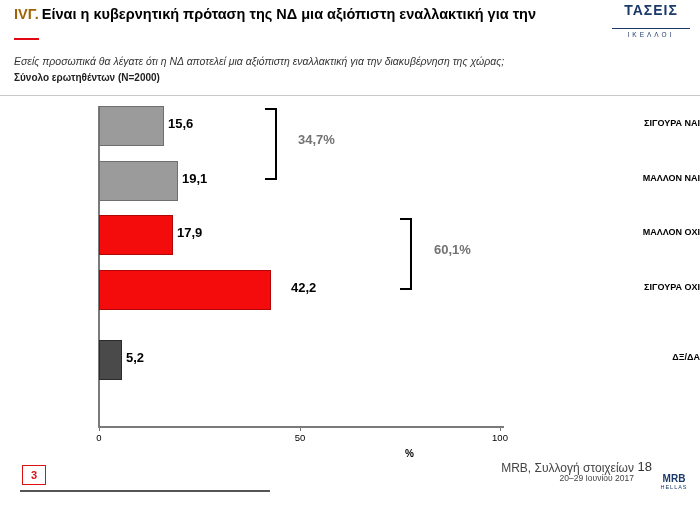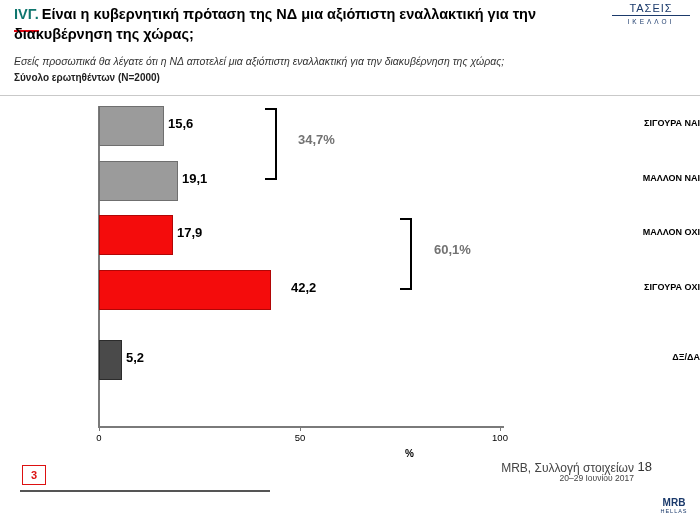--- a/index.html
+++ b/index.html
@@ -15,31 +15,31 @@
   .header{
     position:absolute;left:0;top:0;width:700px;height:62px;
   }
   .title-wrap{
     position:absolute;left:14px;top:4px;width:600px;
   }
   .title-line{
     font-size:14.5px;font-weight:bold;line-height:20px;color:#000;
   }
   .title-prefix{
-    color:#0f766e;font-weight:bold;
+    color:#a16207;font-weight:bold;
     border-bottom:2px solid #e30613;
-    padding-bottom:8px;
+    padding-bottom:16px;
     margin-right:3px;
   }
   .logo{
     position:absolute;right:10px;top:2px;width:78px;text-align:center;
   }
   .logo .lg1{
-    font-size:11px;font-weight:normal;letter-spacing:1px;color:#1b3a6b;
-    border-bottom:1px solid #1b3a6b;padding-bottom:1px;
+    font-size:14px;font-weight:bold;letter-spacing:1px;color:#1b3a6b;
+    border-bottom:1px solid #1b3a6b;padding-bottom:10px;
   }
   .logo .lg2{
     font-size:6.5px;letter-spacing:3px;color:#1b3a6b;margin-top:2px;
   }
   .subtitle{
     position:absolute;left:14px;top:55px;width:620px;
     font-size:10.5px;font-style:italic;color:#333;
   }
   .sample{
     position:absolute;left:14px;top:72px;
@@ -113,32 +113,31 @@
   }
   .src-line2{
     position:absolute;right:66px;top:16px;font-size:8.5px;color:#444;text-align:right;
   }
   .pg-num{
     position:absolute;right:48px;top:2px;font-size:13px;color:#333;margin-left:48px;
   }
   .mrb{
     position:absolute;right:6px;top:16px;width:40px;text-align:center;
   }
-  .mrb .m1{font-size:10px;font-weight:bold;color:#1b3a6b;margin-top:24px;}
+  .mrb .m1{font-size:10px;font-weight:bold;color:#1b3a6b;}
   .mrb .m2{font-size:5.5px;letter-spacing:1px;color:#1b3a6b;}
 </style>
 </head>
 <body>
 
 <div class="header">
   <div class="title-wrap">
     <div class="title-line">
       <span class="title-prefix">IVΓ.</span><span>Είναι η κυβερνητική πρόταση της ΝΔ μια αξιόπιστη εναλλακτική για την</span>
     </div>
-    <div class="title-line">διακυβέρνηση της χώρας;</div>
   </div>
 
   <div class="logo">
     <div class="lg1">ΤΑΣΕΙΣ</div>
     <div class="lg2">ΙΚΕΛΛΟΙ</div>
   </div>
 </div>
 
 <div class="subtitle">Εσείς προσωπικά θα λέγατε ότι η ΝΔ αποτελεί μια αξιόπιστη εναλλακτική για την διακυβέρνηση της χώρας;</div>
 <div class="sample">Σύνολο ερωτηθέντων (N=2000)</div>

